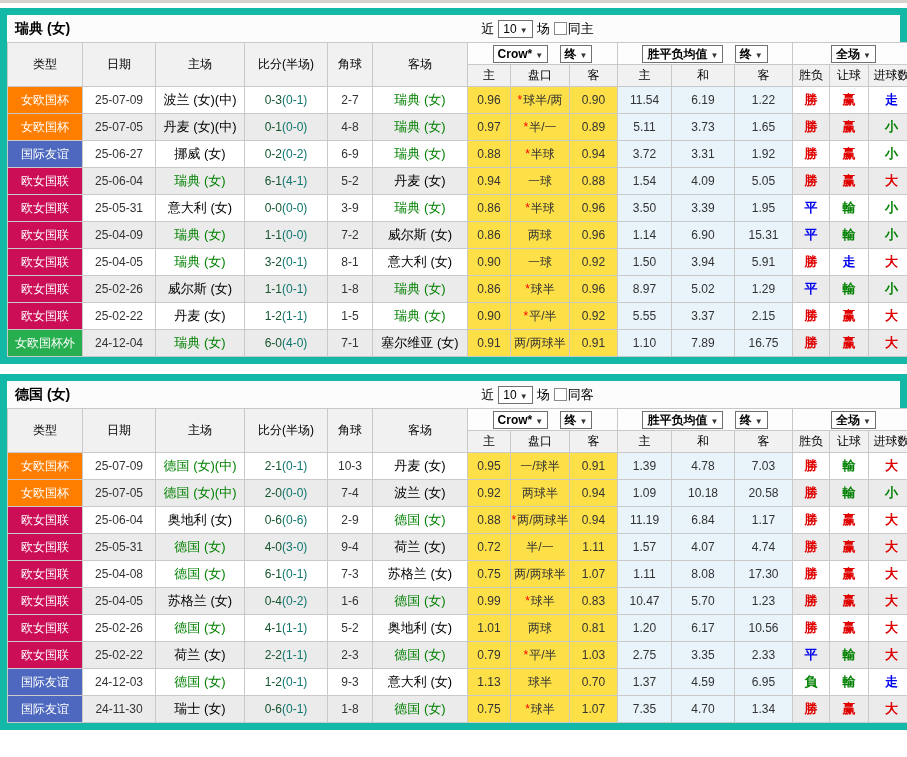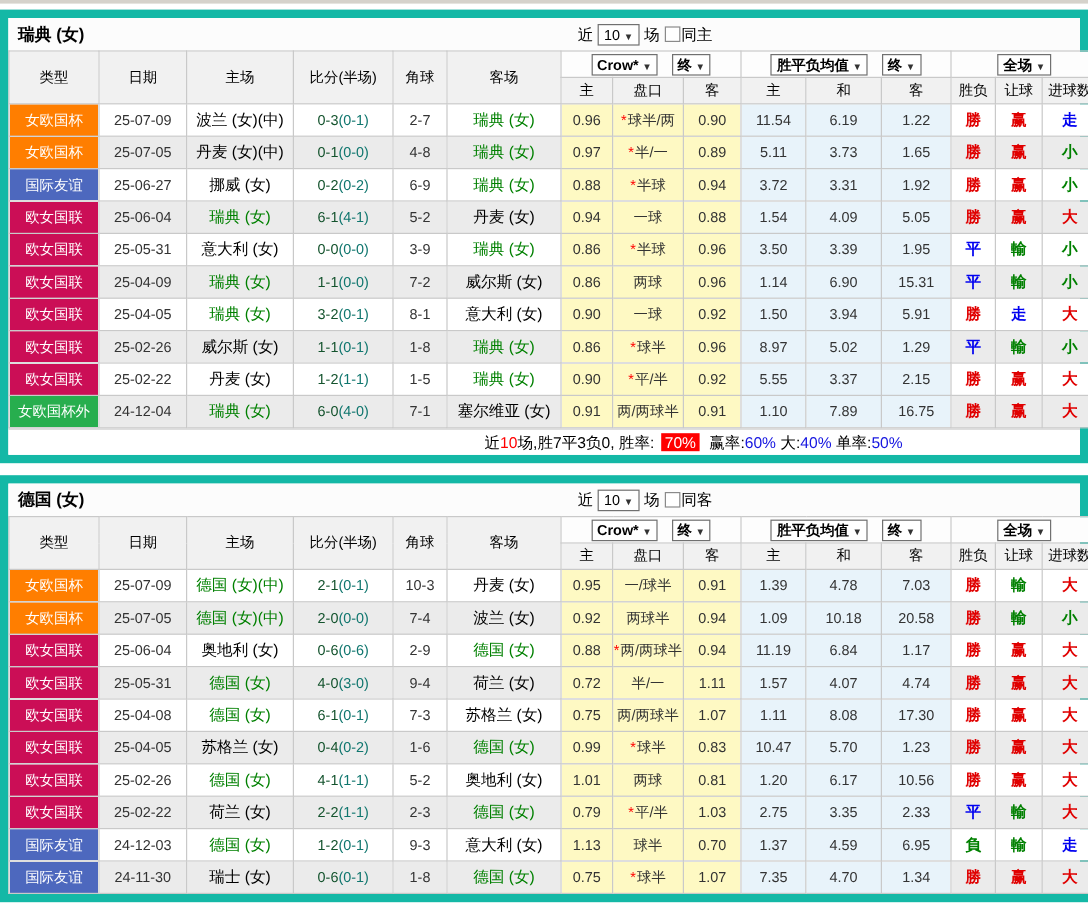--- a/index.html
+++ b/index.html
@@ -27,21 +27,21 @@
   .sel { display:inline-block; border:1px solid #707070; background:#fff; padding:0 4px; height:18px; line-height:16px; font-size:12px; margin:0 4px; cursor:pointer; white-space:nowrap; }
   .sel .arr { font-size:8px; color:#333; margin-left:3px; }
   .sel.bold { font-weight:bold; }
 
   table { border-collapse:collapse; width:100%; table-layout:fixed; font-size:12px; color:#333; }
   th, td { border:1px solid #C9C9C9; text-align:center; padding:0; white-space:nowrap; overflow:hidden; }
   thead th { background:#F1F1F1; font-weight:normal; height:22px; font-size:12px; color:#000; }
   thead th.grp { background:#FDFDFD; }
   tbody td { height:27px; background:#fff; }
   tr.alt td { background:#EBEBEB; }
-  table td.odd { background:#fef9c3; }
+  table td.odd { background:#fde047; }
   table td.avg { background:#E8F3FA; }
   td.type { color:#fff; font-size:12px; }
   td.team { font-size:13px; color:#000; cursor:pointer; }
   td.team.green { color:#008000; }
   td.score { cursor:pointer; }
   .ft { color:#14532d; }
   .ht { color:#0f766e; }
   .star { color:#FF0000; margin-right:1px; }
   td.res { font-weight:bold; font-size:13px; }
   td.res.red { color:#E00000; }
@@ -290,31 +290,20 @@
             <td class="odd">0.91</td>
             <td class="avg">1.10</td>
             <td class="avg">7.89</td>
             <td class="avg">16.75</td>
             <td class="res red">勝</td>
             <td class="res red">赢</td>
             <td class="res red">大</td>
           </tr>
         </tbody>
     </table>
-    <div class="summary">
-      <span class="left">
-        <span>近</span><span class="num-red">10</span><span>场,胜7平3负0, 胜率:</span>
-        <span class="badge">70%</span>
-      </span>
-      <span class="right">
-        <span>赢率:</span><span class="pct-blue">60%</span>
-        <span>大:</span><span class="pct-blue">40%</span>
-        <span>单率:</span><span class="pct-blue">50%</span>
-      </span>
-    </div>
   </div>
 
   <div class="gap2"></div>
 
   <div class="section">
     <div class="sec-head">
       <span class="team-name">德国 (女)</span>
       <span class="filters">
         <span>近</span>
         <span class="sel"><span>10</span><span class="arr">▼</span></span>

